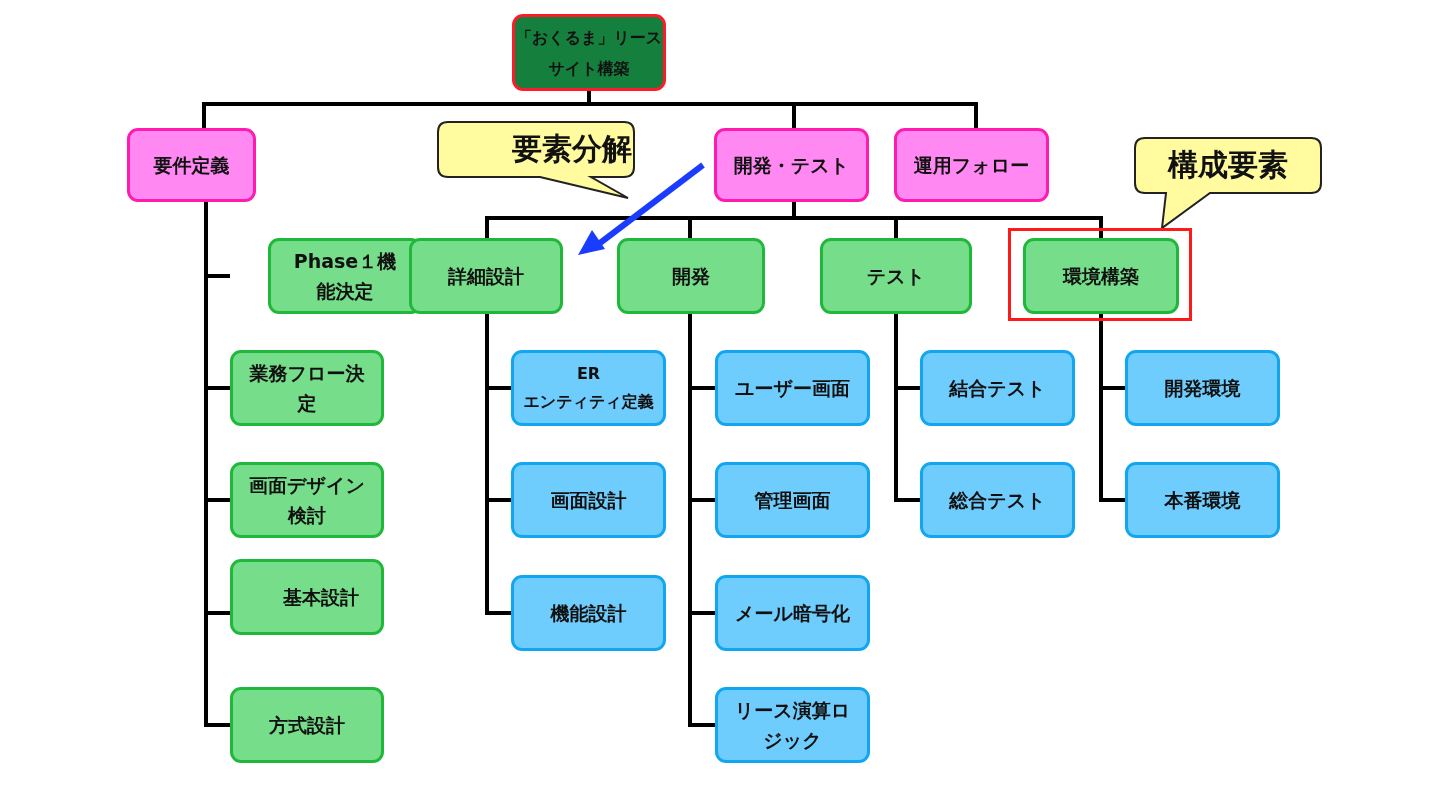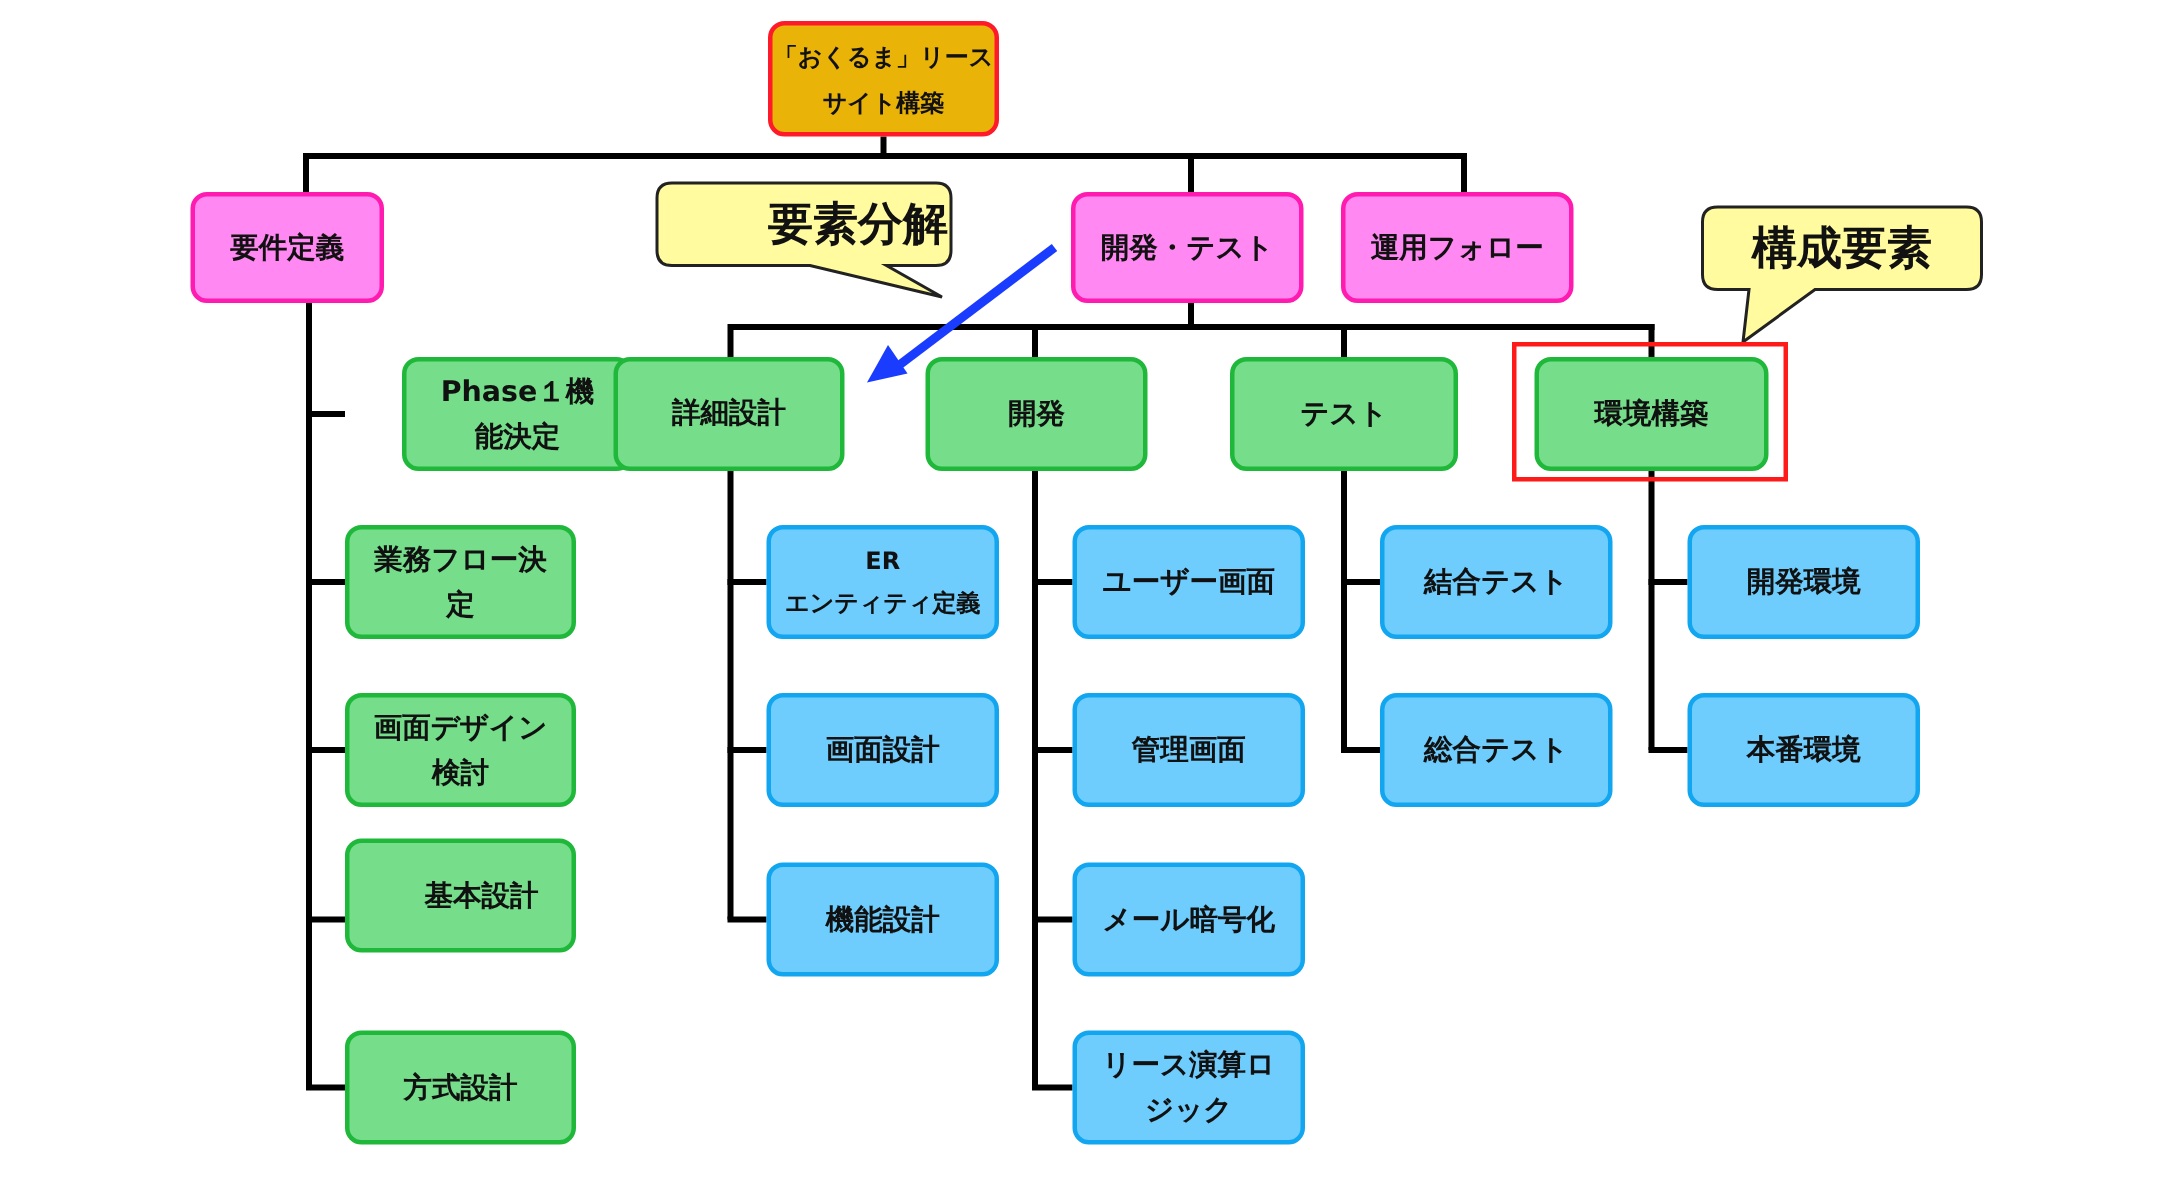--- a/index.html
+++ b/index.html
@@ -3,21 +3,21 @@
 <meta charset="utf-8">
 <style>
   html, body { margin:0; padding:0; background:#ffffff; }
   body { width:1440px; height:799px; overflow:hidden; position:relative;
          font-family:"DejaVu Sans", "Liberation Sans", sans-serif; }
   #stage { position:absolute; left:0; top:0; width:1440px; height:799px; }
   .node { position:absolute; box-sizing:border-box; border-radius:11px; border:3px solid;
           display:flex; align-items:center; justify-content:center; text-align:center;
           font-weight:bold; color:#111; font-size:19px; line-height:30px; cursor:pointer; }
   .node span { display:block; }
-  .root { background:#eab308; border-color:#ff1a2a; font-size:16px; line-height:31px; }
+  .root { background:#15803d; border-color:#ff1a2a; font-size:16px; line-height:31px; }
   .l1 { background:#ff88f2; border-color:#ff1ab0; }
   .l2 { background:#76dd8a; border-color:#1fb83a; }
   .l3 { background:#6fcdfd; border-color:#12a6f0; }
   .callout-text { position:absolute; font-weight:bold; font-size:30px; color:#111;
                   display:flex; align-items:center; justify-content:center; }
   .hl { position:absolute; box-sizing:border-box; border:3px solid #ff1a1a; }
 </style>
 </head>
 <body>
 
@@ -104,21 +104,21 @@
     <div class="node l2" style="left: 230px; top: 559px; width: 154px; height: 76px; padding-left: 28px;">
       <div>
         <span>基本設計</span>
       </div>
     </div>
     <div class="node l2" style="left: 230px; top: 687px; width: 154px; height: 76px;">
       <div>
         <span>方式設計</span>
       </div>
     </div>
-    <div class="node l2" style="left: 409px; top: 238px; width: 154px; height: 76px; font-family: Liberation Mono, monospace;">
+    <div class="node l2" style="left: 409px; top: 238px; width: 154px; height: 76px;">
       <div>
         <span>詳細設計</span>
       </div>
     </div>
     <div class="node l3" style="left: 511px; top: 350px; width: 155px; height: 76px; font-size: 16px; line-height: 28px;">
       <div>
         <span>ER</span>
         <span>エンティティ定義</span>
       </div>
     </div>

